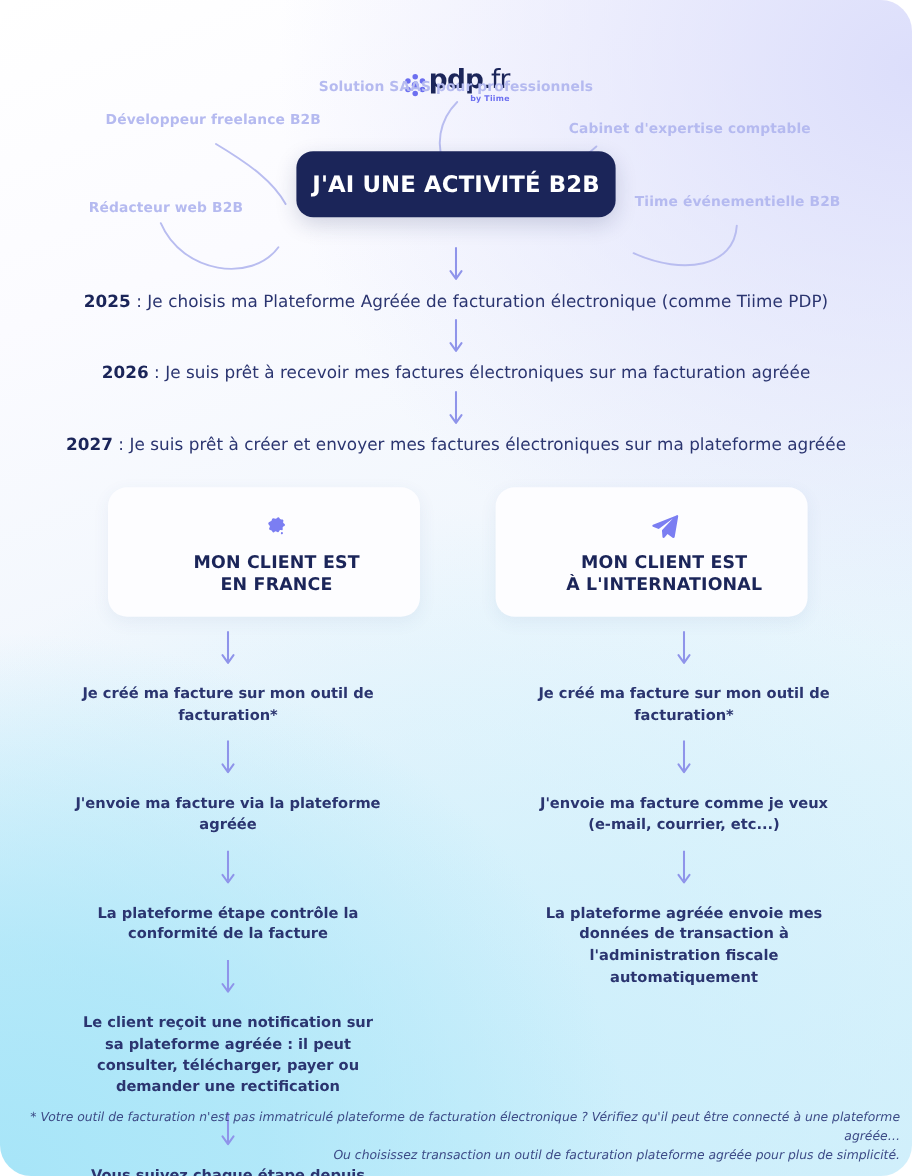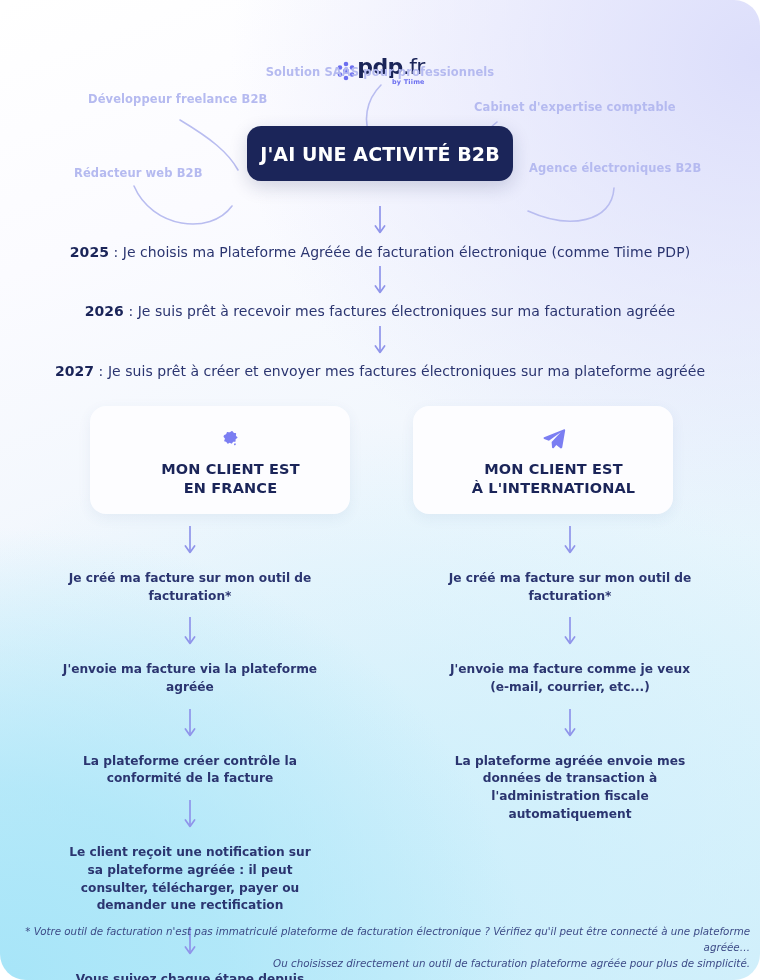--- a/index.html
+++ b/index.html
@@ -139,21 +139,21 @@
     <div class="logo-text">
       <div class="logo-word"><span>pdp</span><span class="dotfr">.fr</span></div>
       <div class="logo-sub">by Tiime</div>
     </div>
   </div>
 
   <div class="kw k-saas">Solution SAAS pour professionnels</div>
   <div class="kw k-dev">Développeur freelance B2B</div>
   <div class="kw k-cab">Cabinet d'expertise comptable</div>
   <div class="kw k-red">Rédacteur web B2B</div>
-  <div class="kw k-age">Agence électroniques B2B</div>
+  <div class="kw k-age">Tiime événementielle B2B</div>
 
   <div class="badge">
     <span>J'AI UNE ACTIVITÉ B2B</span>
   </div>
 
   <div class="a0">
     <svg class="arrow" width="14" height="30" viewBox="0 0 14 30" fill="none">
       <path d="M7 1 V26" stroke="#8f94ea" stroke-width="1.7"></path>
       <path d="M2.4 21 L7 27.4 L11.6 21" stroke="#8f94ea" stroke-width="1.7" fill="none" stroke-linecap="round" stroke-linejoin="round"></path>
     </svg>
@@ -226,21 +226,21 @@
           <path d="M2.4 21 L7 27.4 L11.6 21" stroke="#8f94ea" stroke-width="1.7" fill="none" stroke-linecap="round" stroke-linejoin="round"></path>
         </svg>
       </div>
       <div class="step">J'envoie ma facture via la plateforme agréée</div>
       <div class="col-arrow">
         <svg width="14" height="30" viewBox="0 0 14 30" fill="none">
           <path d="M7 1 V26" stroke="#8f94ea" stroke-width="1.7"></path>
           <path d="M2.4 21 L7 27.4 L11.6 21" stroke="#8f94ea" stroke-width="1.7" fill="none" stroke-linecap="round" stroke-linejoin="round"></path>
         </svg>
       </div>
-      <div class="step">La plateforme créer contrôle la conformité de la facture</div>
+      <div class="step">La plateforme étape contrôle la conformité de la facture</div>
       <div class="col-arrow">
         <svg width="14" height="30" viewBox="0 0 14 30" fill="none">
           <path d="M7 1 V26" stroke="#8f94ea" stroke-width="1.7"></path>
           <path d="M2.4 21 L7 27.4 L11.6 21" stroke="#8f94ea" stroke-width="1.7" fill="none" stroke-linecap="round" stroke-linejoin="round"></path>
         </svg>
       </div>
       <div class="step">Le client reçoit une notification sur sa plateforme agréée : il peut consulter, télécharger, payer ou demander une rectification</div>
       <div class="col-arrow">
         <svg width="14" height="30" viewBox="0 0 14 30" fill="none">
           <path d="M7 1 V26" stroke="#8f94ea" stroke-width="1.7"></path>
@@ -270,16 +270,16 @@
           <path d="M7 1 V26" stroke="#8f94ea" stroke-width="1.7"></path>
           <path d="M2.4 21 L7 27.4 L11.6 21" stroke="#8f94ea" stroke-width="1.7" fill="none" stroke-linecap="round" stroke-linejoin="round"></path>
         </svg>
       </div>
       <div class="step">La plateforme agréée envoie mes données de transaction à l'administration fiscale automatiquement</div>
     </div>
   </div>
 
   <div class="footer">
     <span>* Votre outil de facturation n'est pas immatriculé plateforme de facturation électronique ? Vérifiez qu'il peut être connecté à une plateforme agréée…</span><br>
-    <span>Ou choisissez directement un outil de facturation plateforme agréée pour plus de simplicité.</span>
+    <span>Ou choisissez transaction un outil de facturation plateforme agréée pour plus de simplicité.</span>
   </div>
 
 </div>
 
 </body></html>

